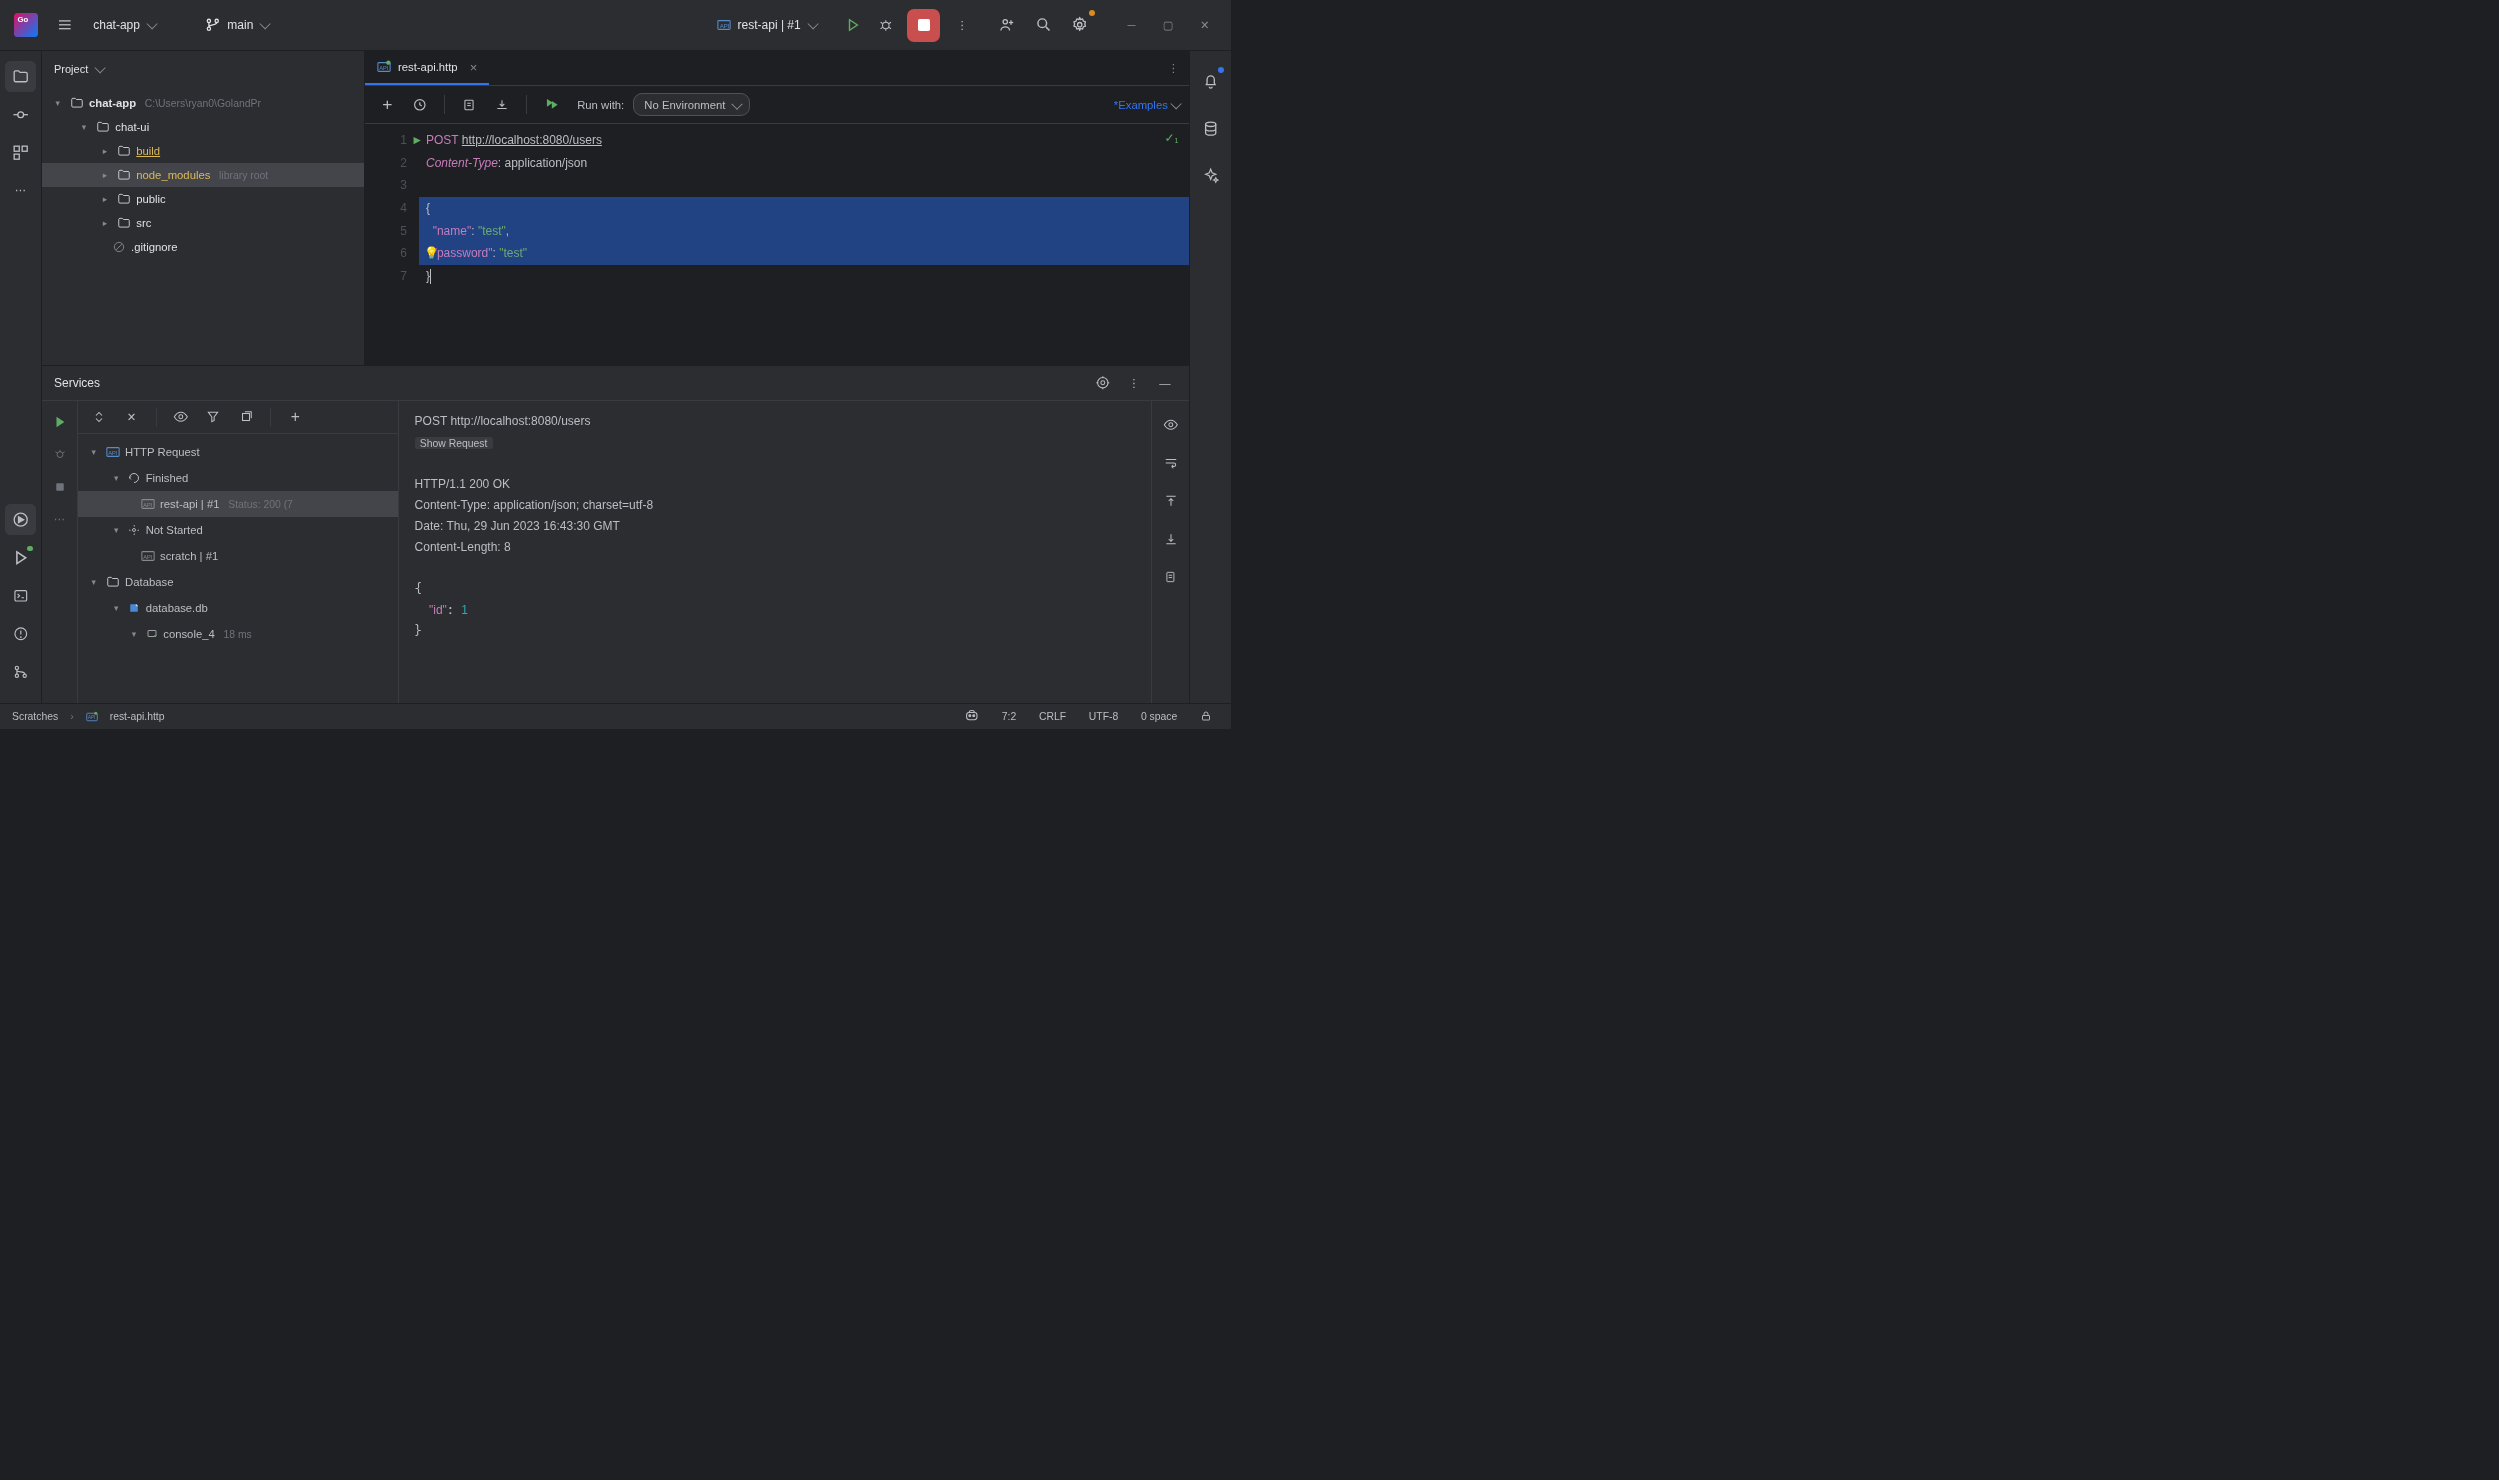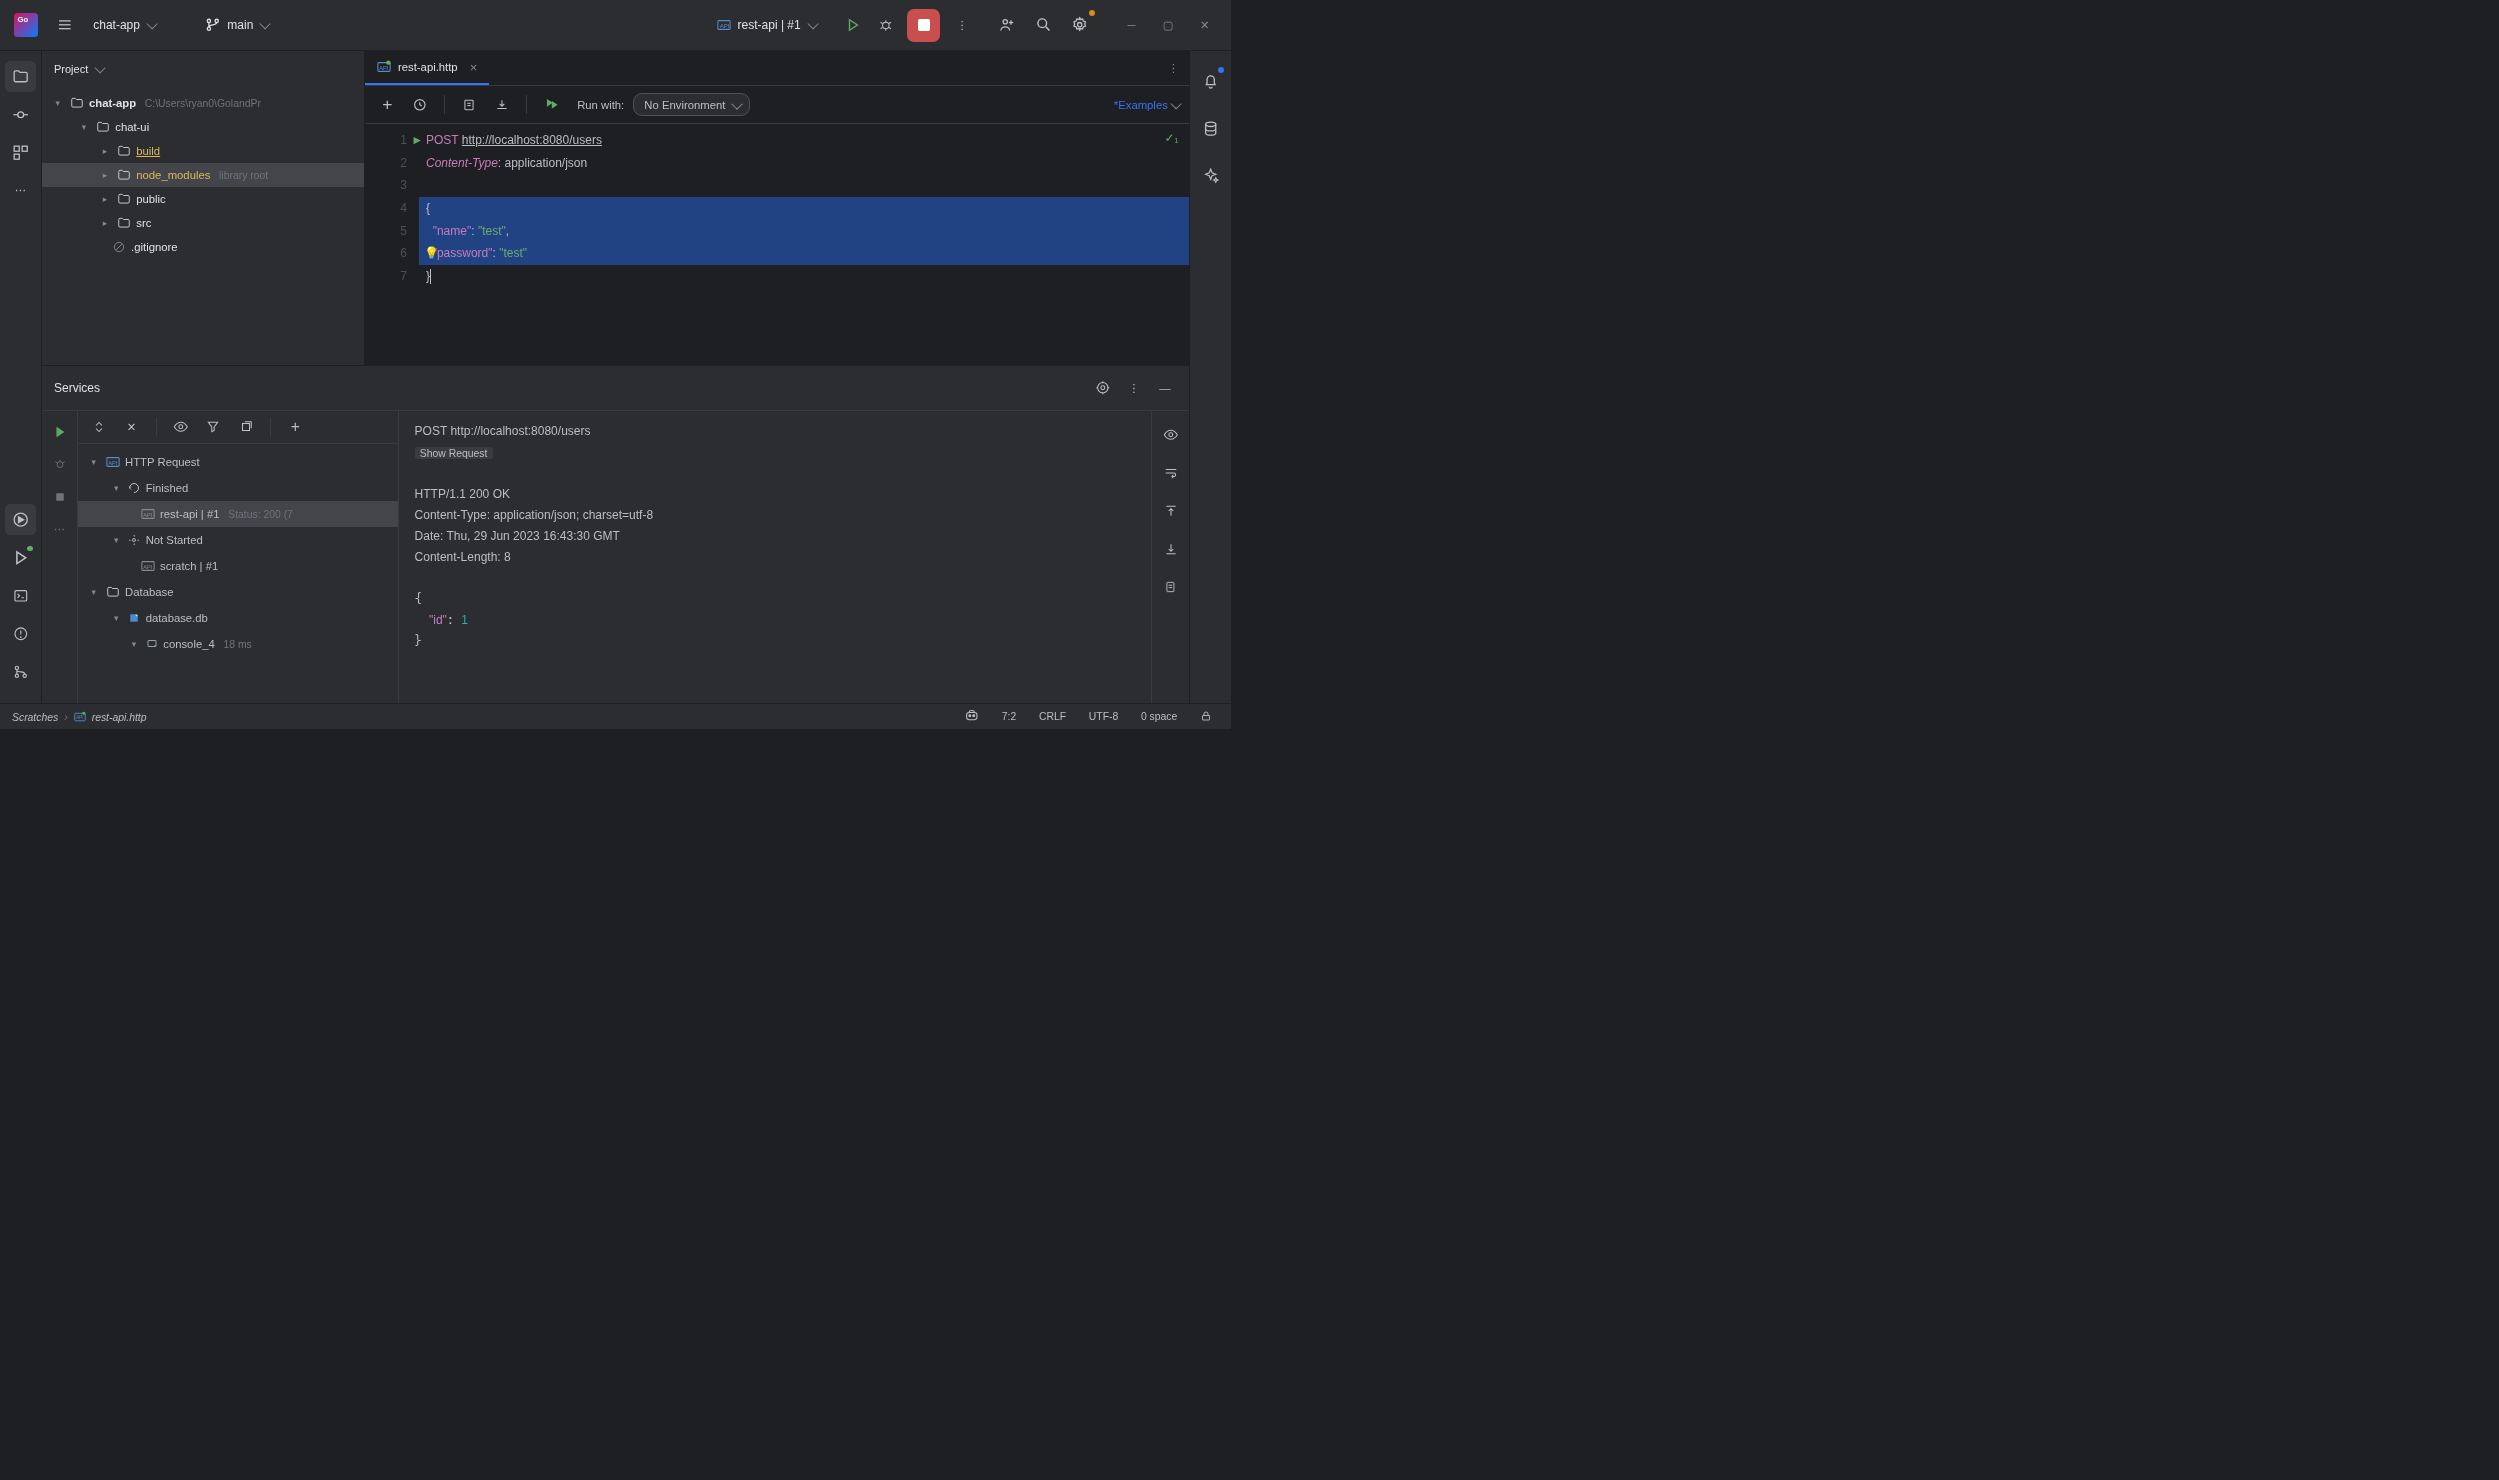--- a/index.html
+++ b/index.html
@@ -65,38 +65,38 @@
 .tok-method { color: #c77dbb; }
 .tok-url { color: #bcbec4; text-decoration: underline; }
 .tok-header { color: #c77dbb; font-style: italic; }
 .tok-key { color: #c77dbb; }
 .tok-str { color: #6aab73; }
 .tok-brace { color: #bcbec4; }
 .bulb { position: absolute; left: 5.2px; font-size: 12px; }
 .check-mark { position: absolute; right: 10.4px; top: 7px; color: #5fad65; }
 
 .services-panel { height: 338px; background: #2b2d30; border-top: 0.9px solid #1e1f22; display: flex; flex-direction: column; }
-.svc-header { height: 45px; display: flex; align-items: center; padding: 0 12px; gap: 8.7px; color: #dfe1e5; border-bottom: 0.9px solid #393b40; }
+.svc-header { height: 35px; display: flex; align-items: center; padding: 0 12px; gap: 8.7px; color: #dfe1e5; border-bottom: 0.9px solid #393b40; }
 .svc-header-right { margin-left: auto; display: flex; gap: 7px; }
 .svc-body { flex: 1; display: flex; }
 .svc-left-toolbar { width: 36px; display: flex; flex-direction: column; align-items: center; padding-top: 8.7px; gap: 8.7px; border-right: 0.9px solid #393b40; }
 .svc-tree-wrap { width: 321px; display: flex; flex-direction: column; border-right: 0.9px solid #393b40; }
 .svc-tree-tb { height: 33px; display: flex; align-items: center; padding: 0 8.7px; gap: 8.7px; border-bottom: 0.9px solid #393b40; }
 .svc-tree { flex: 1; overflow: auto; padding: 5.2px 0; }
 .svc-row { display: flex; align-items: center; height: 26px; padding: 0 8.7px; gap: 5.2px; cursor: pointer; white-space: nowrap; }
 .svc-row.sel { background: #43454a; }
 .svc-output { flex: 1; display: flex; }
 .svc-out-text { flex: 1; padding: 10.4px 15.6px; font-family: 'JetBrains Mono', 'Consolas', monospace; font-size: 12px; color: #bcbec4; white-space: pre; overflow: auto; line-height: 21px; }
 .svc-out-link { background: #393b40; padding: 0.9px 5.2px; border-radius: 2.6px; color: #bcbec4; cursor: pointer; font-size: 10.4px; }
 .svc-out-key { color: #c77dbb; }
 .svc-out-num { color: #2aacb8; }
 .svc-out-rail { width: 38px; display: flex; flex-direction: column; align-items: center; padding-top: 12px; gap: 14px; border-left: 0.9px solid #393b40; }
 
 .statusbar { height: 26px; background: #2b2d30; display: flex; align-items: center; padding: 0 12px; gap: 8.7px; font-size: 10.4px; color: #bcbec4; border-top: 0.9px solid #1e1f22; }
-.sb-crumb { display: flex; align-items: flex-end; gap: 6px; font-style: italic; }
+.sb-crumb { display: flex; align-items: flex-start; gap: 12px; }
 .sb-spacer { flex: 1; }
 .sb-item { padding: 0 7px; cursor: pointer; }
 
 .icon-svg { width: 15.6px; height: 15.6px; }
 .green { color: #5fad65; }
 </style>
 </head>
 <body>
 
 <div class="titlebar">

